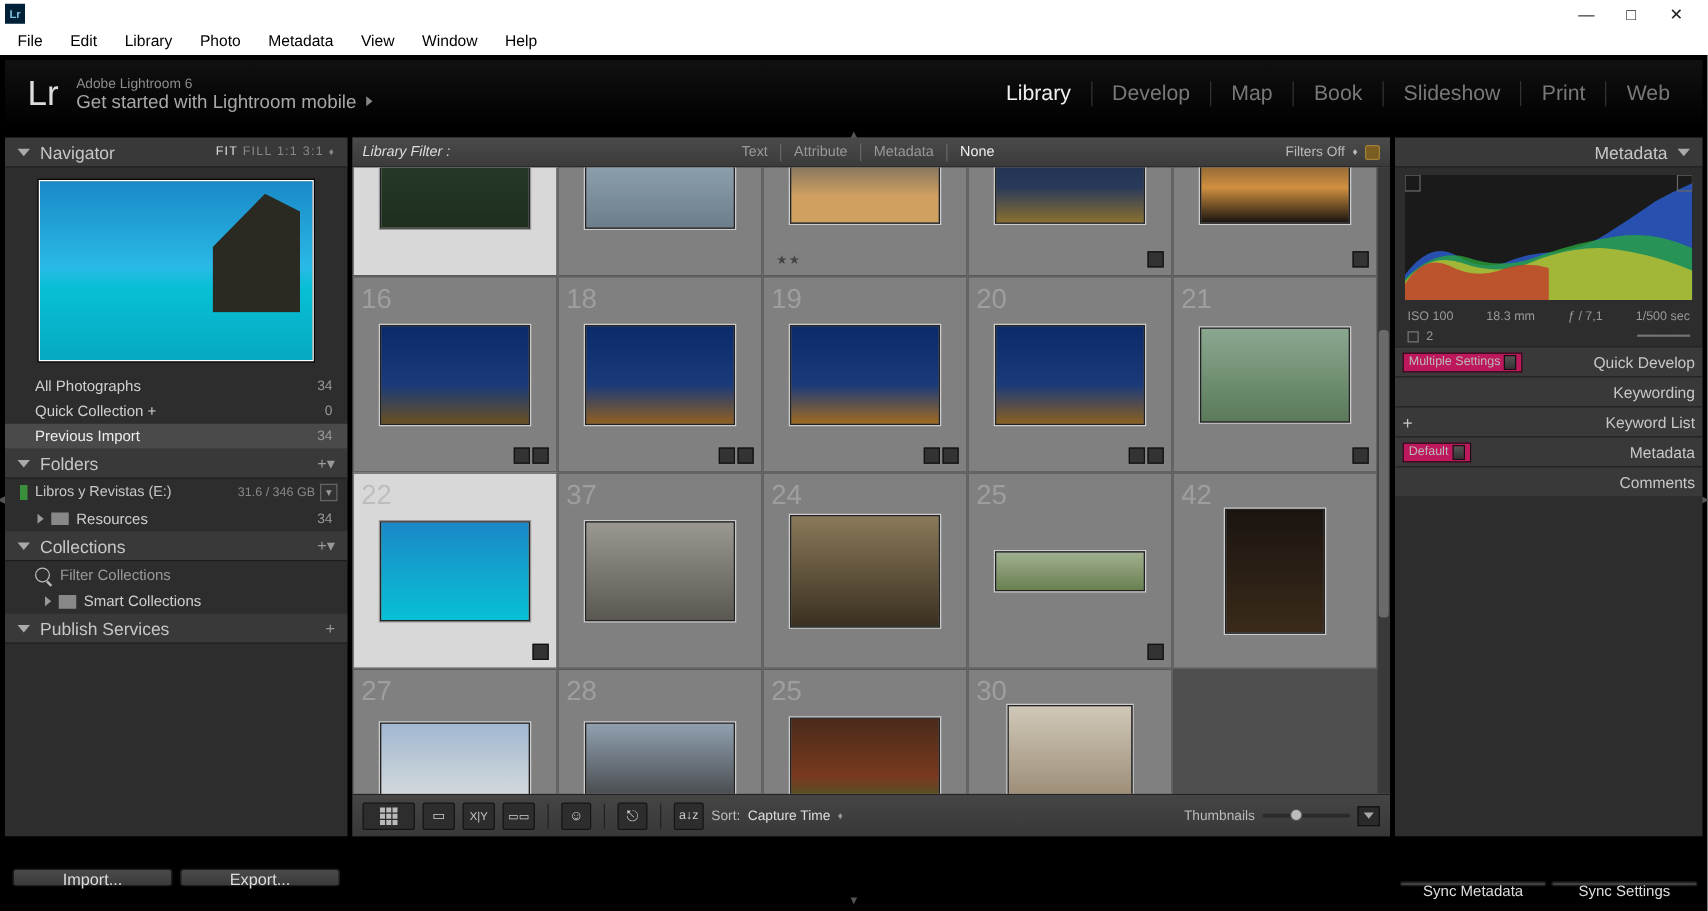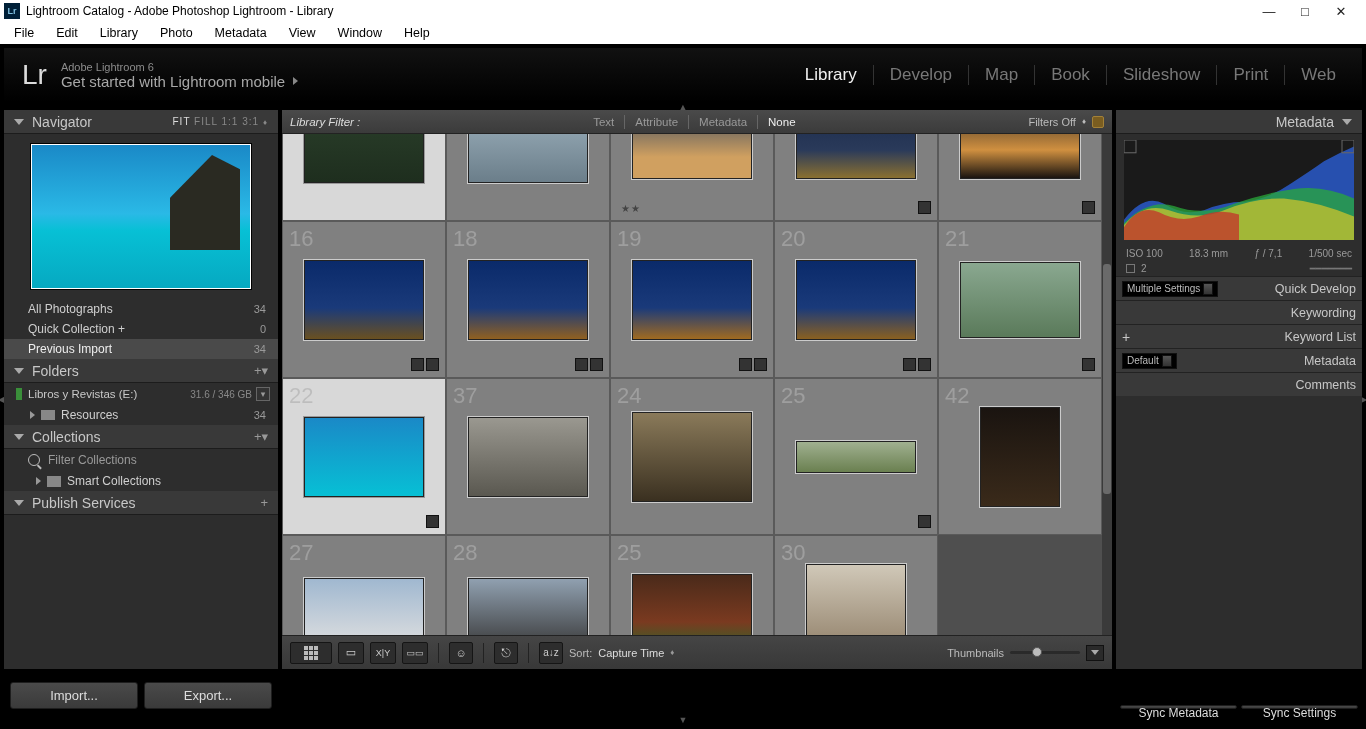--- a/index.html
+++ b/index.html
@@ -65,32 +65,32 @@
 .folder-sub .cnt{margin-left:auto;color:#999;padding-right:12px;font-size:11px;}
 
 .col-row{display:flex;align-items:center;height:22px;padding:0 8px 0 24px;font-size:12px;color:#cfcfcf;}
 .col-row .mag{width:12px;height:12px;border:1.5px solid #bbb;border-radius:50%;margin-right:8px;position:relative;}
 .col-row .mag::after{content:"";position:absolute;width:5px;height:1.5px;background:#bbb;bottom:-2px;right:-3px;transform:rotate(45deg);}
 .col-sub{display:flex;align-items:center;height:20px;padding-left:32px;font-size:12px;color:#cfcfcf;}
 .col-sub .tri2{width:0;height:0;border-left:5px solid #999;border-top:4px solid transparent;border-bottom:4px solid transparent;margin-right:6px;}
 .col-sub .bx{width:14px;height:11px;background:#888;margin-right:6px;}
 
 
-.impexp { position:absolute; left:4px; bottom:20px; width:274px; height:27px; display:flex; gap:6px; padding:0 6px;}
+.impexp { position:absolute; left:4px; bottom:20px; width:274px; height:14px; display:flex; gap:6px; padding:0 6px;}
 .impexp button{flex:1;background:linear-gradient(#4a4a4a,#3a3a3a);border:1px solid #1e1e1e;color:#ddd;font-size:13px;border-radius:3px;}
 
 
 .hist-box { height:100px; margin:6px 8px; background:#1a1a1a; position:relative; overflow:hidden;}
 .hist-box svg{width:100%;height:100%;}
 .hist-info { display:flex; justify-content:space-between; padding:2px 10px; font-size:10px; color:#999;}
 .hist-info2 { display:flex; padding:2px 10px; font-size:10px; color:#999; align-items:center; gap:6px;}
 .hist-info2 .chk{width:9px;height:9px;border:1px solid #777;}
 
 .qd { height:24px; background:#393939; display:flex; align-items:center; padding:0 6px; font-size:12.5px; color:#c7c7c7; border-top:1px solid #222;}
-.qd .sel{background:#000000;border:1px solid #111;padding:1px 4px;font-size:10px;color:#bbb;margin-right:4px;display:flex;align-items:center;gap:3px;}
+.qd .sel{background:#be185d;border:1px solid #111;padding:1px 4px;font-size:10px;color:#bbb;margin-right:4px;display:flex;align-items:center;gap:3px;}
 .qd .ud{width:10px;height:12px;background:linear-gradient(#555,#333);display:inline-block;border:1px solid #111;}
 .qd .txt{margin-left:auto;}
 
 .sync-row{position:absolute;right:4px;bottom:20px;width:246px;height:28px;display:flex;gap:4px;padding:0 4px;}
 .sync-row button{flex:1;background:linear-gradient(#4a4a4a,#3a3a3a);border:1px solid #1e1e1e;color:#ddd;font-size:12px;border-radius:3px;margin-top:24px;}
 
 
 .filterbar{height:24px;background:linear-gradient(#4a4a4a,#3b3b3b);display:flex;align-items:center;font-size:11.5px;color:#bbb;padding:0 8px;border-bottom:1px solid #222;}
 .filterbar .lbl{color:#ddd;font-style:italic;margin-right:auto;}
 .filterbar .tab{padding:2px 8px;color:#999;}
@@ -128,21 +128,20 @@
 
 .bottomgrip{position:absolute;left:0;right:0;bottom:4px;text-align:center;font-size:9px;color:#555;}
 
 .sidehandle{position:absolute;top:50%;width:10px;height:24px;color:#555;font-size:12px;display:flex;align-items:center;}
 </style>
 </head>
 <body>
 
 <div class="titlebar">
   <span class="tb-icon">Lr</span>
-  <span>Lightroom Catalog - Adobe Photoshop Lightroom - Library</span>
   <div class="wc">
     <span>—</span>
     <span>□</span>
     <span>✕</span>
   </div>
 </div>
 
 <div class="menubar" id="menubar">
     <span>File</span>
     <span>Edit</span>

